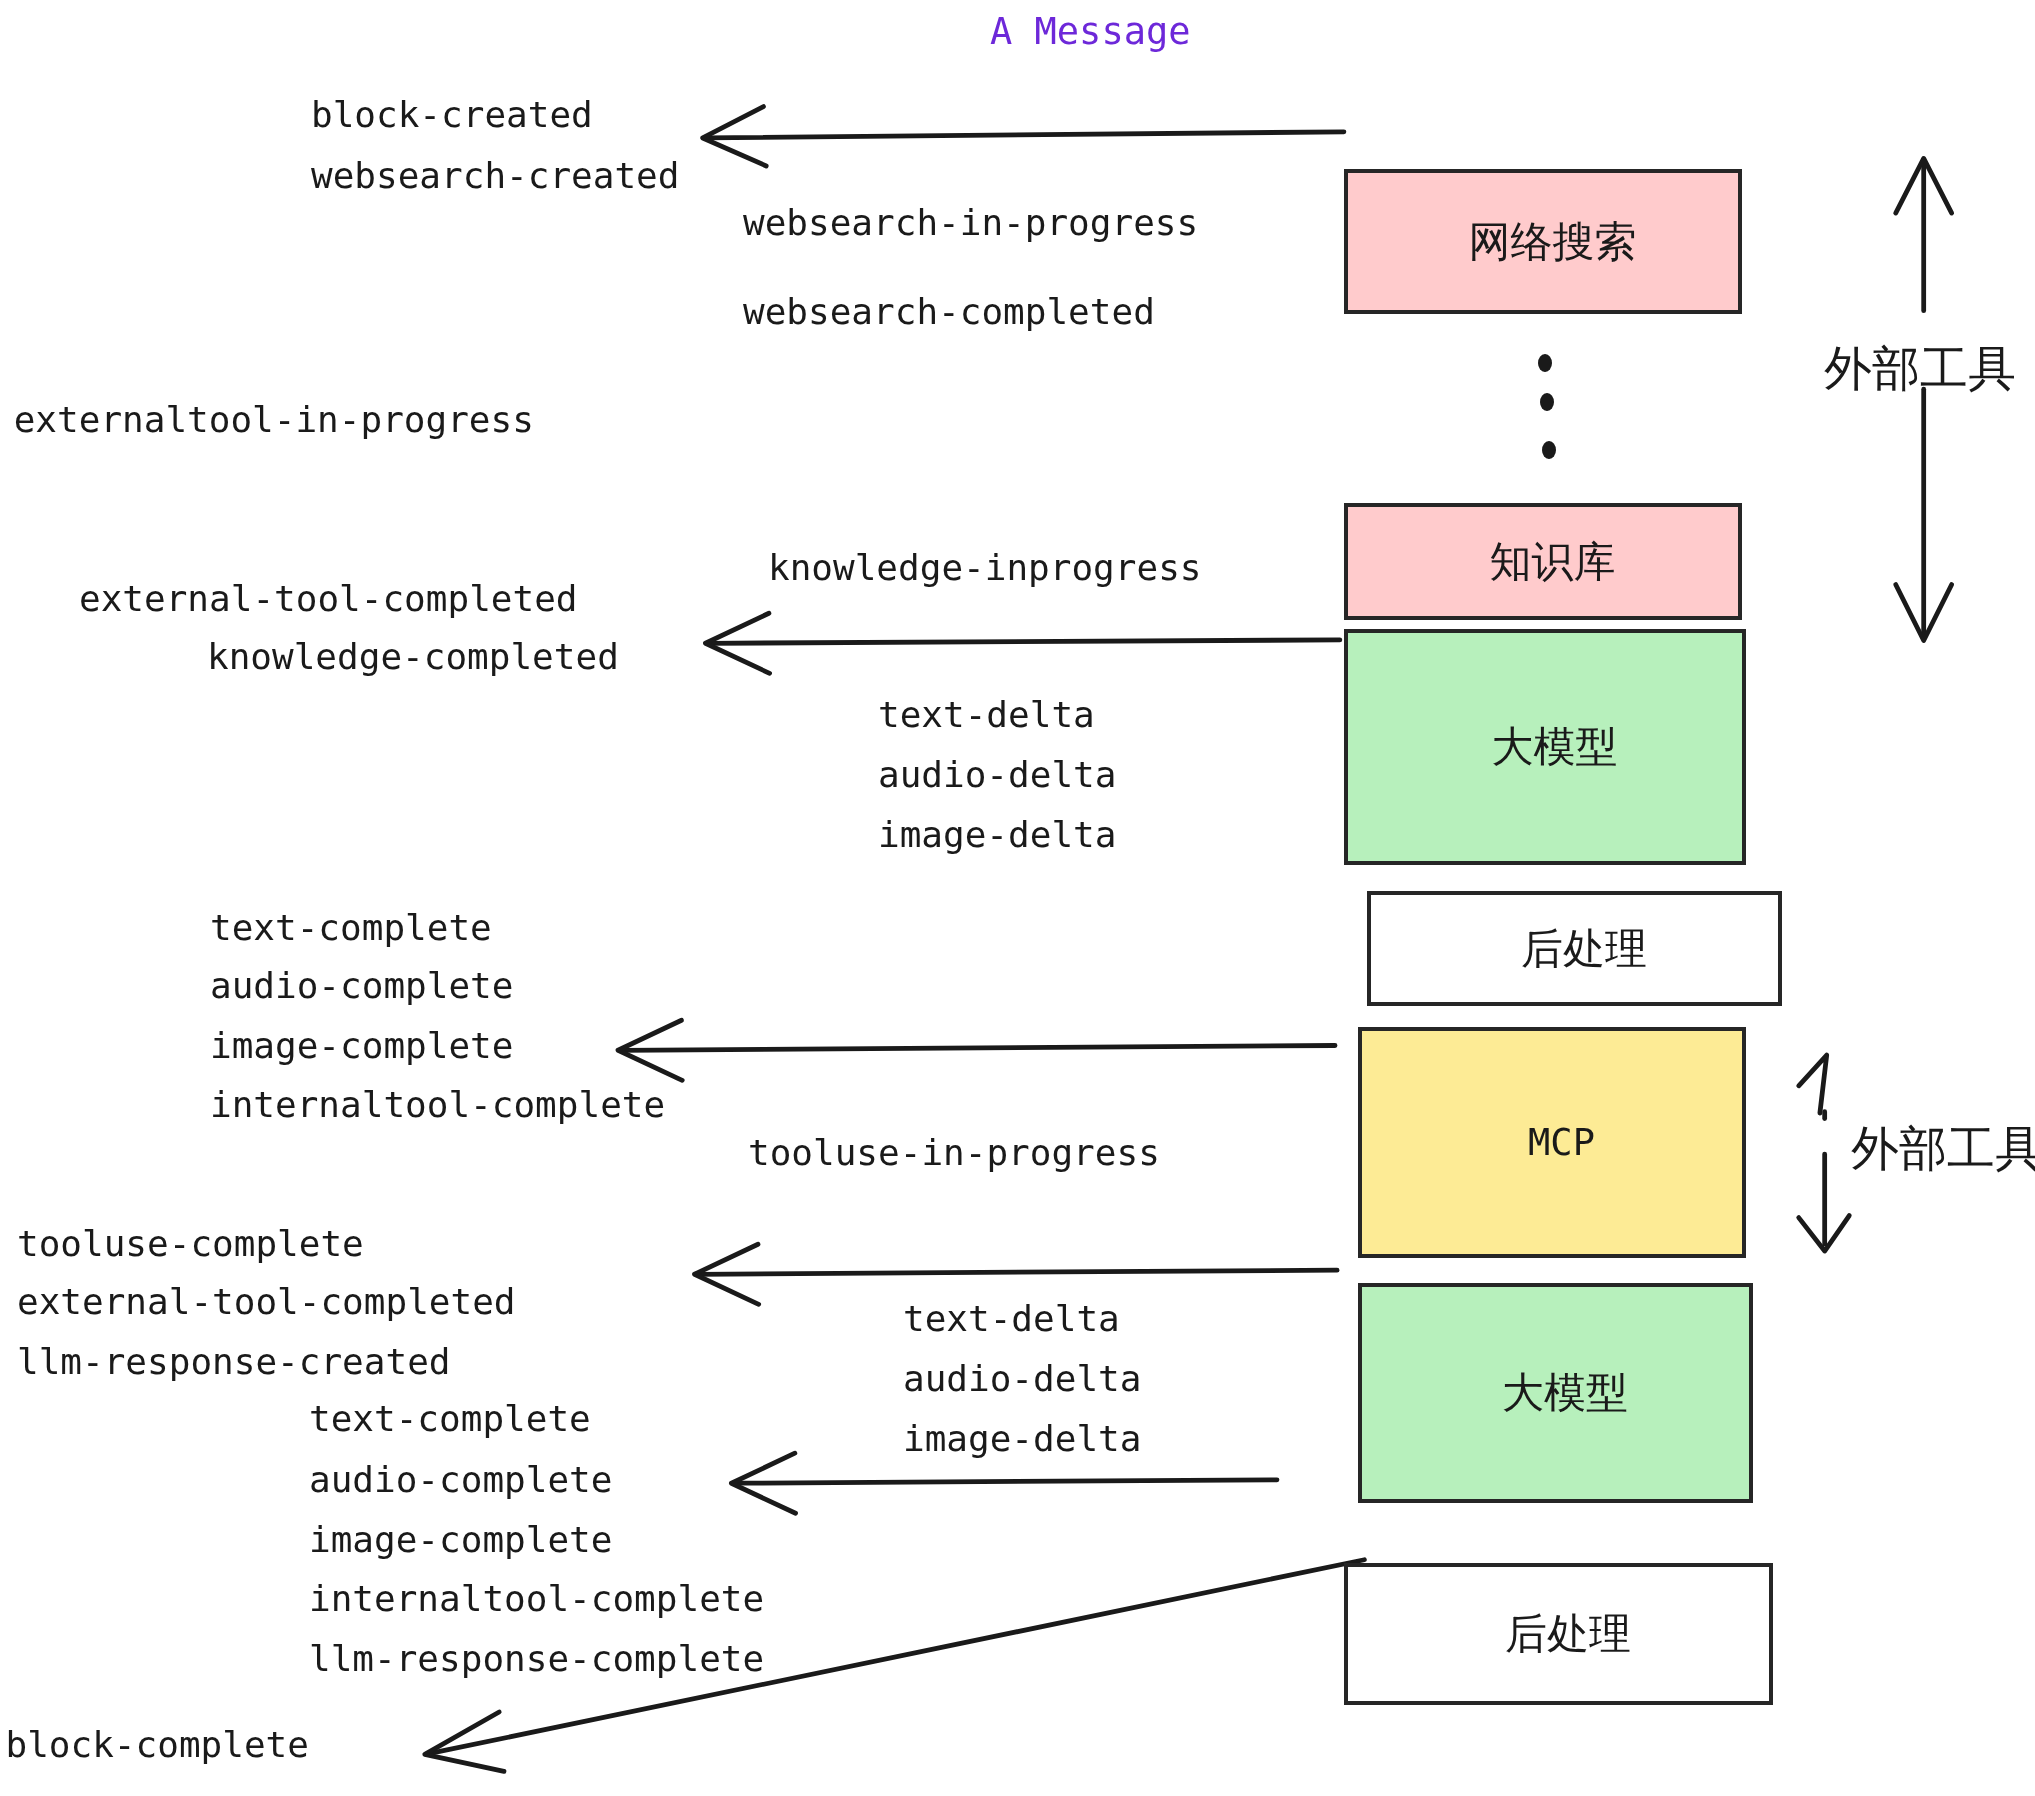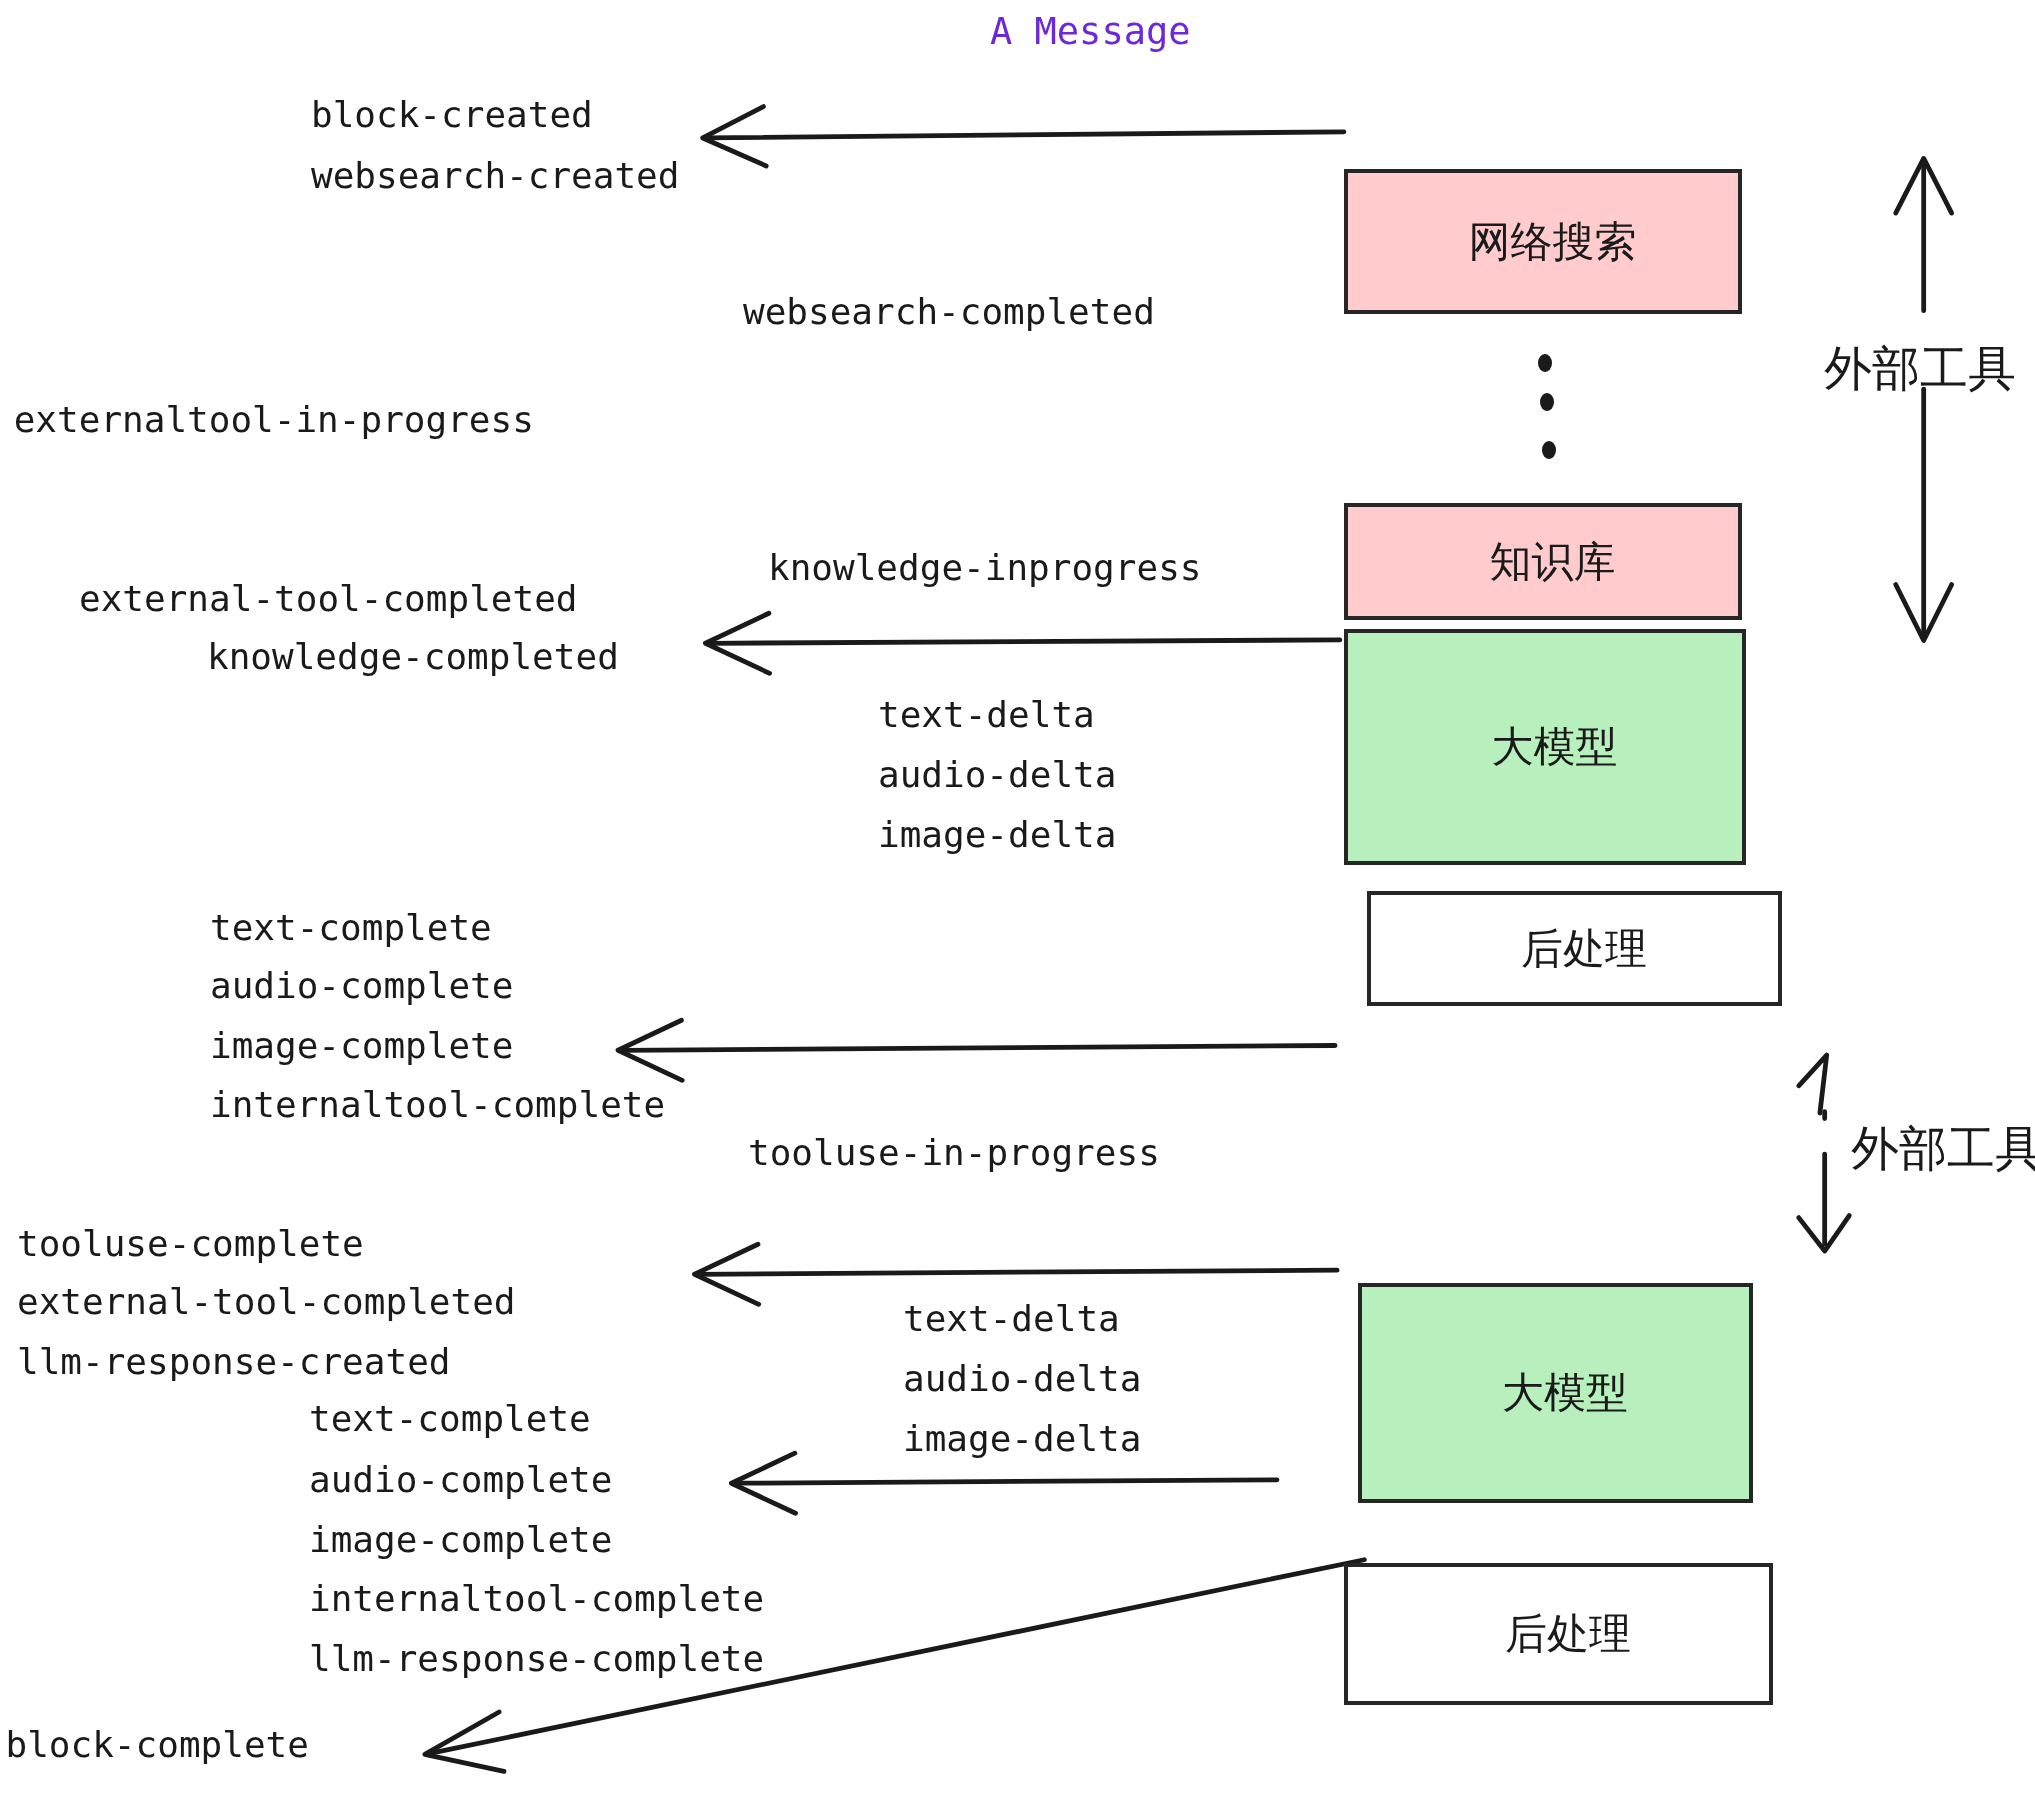--- a/index.html
+++ b/index.html
@@ -131,31 +131,35 @@
   </div>
 
   <div class="box" style="left:1344px; top:629px; width:402px; height:236px; background:#B7F0BC;">
     <span>大模型</span>
   </div>
 
   <div class="box" style="left:1367px; top:891px; width:415px; height:115px; background:#FFFFFF;">
     <span>后处理</span>
   </div>
 
+  <div class="box mcp" style="left:1358px; top:1027px; width:388px; height:231px; background:#FDEB95;">
+    <span>MCP</span>
+  </div>
 
   <div class="box" style="left:1358px; top:1283px; width:395px; height:220px; background:#B7F0BC;">
     <span>大模型</span>
   </div>
 
   <div class="box" style="left:1344px; top:1563px; width:429px; height:142px; background:#FFFFFF;">
     <span>后处理</span>
   </div>
 
   <div class="lbl" style="left:311px; top:97px;">block-created</div>
   <div class="lbl" style="left:311px; top:158px;">websearch-created</div>
+  <div class="lbl" style="left:743px; top:205px;">websearch-in-progress</div>
   <div class="lbl" style="left:743px; top:294px;">websearch-completed</div>
 
   <div class="lbl" style="left:13.7px; top:402px;">externaltool-in-progress</div>
 
   <div class="lbl" style="left:768px; top:550px;">knowledge-inprogress</div>
   <div class="lbl" style="left:79px; top:581px;">external-tool-completed</div>
   <div class="lbl" style="left:193px; top:639px;margin-left:14px;">knowledge-completed</div>
 
   <div class="lbl" style="left:878px; top:697px;">text-delta</div>
   <div class="lbl" style="left:878px; top:757px;">audio-delta</div>

